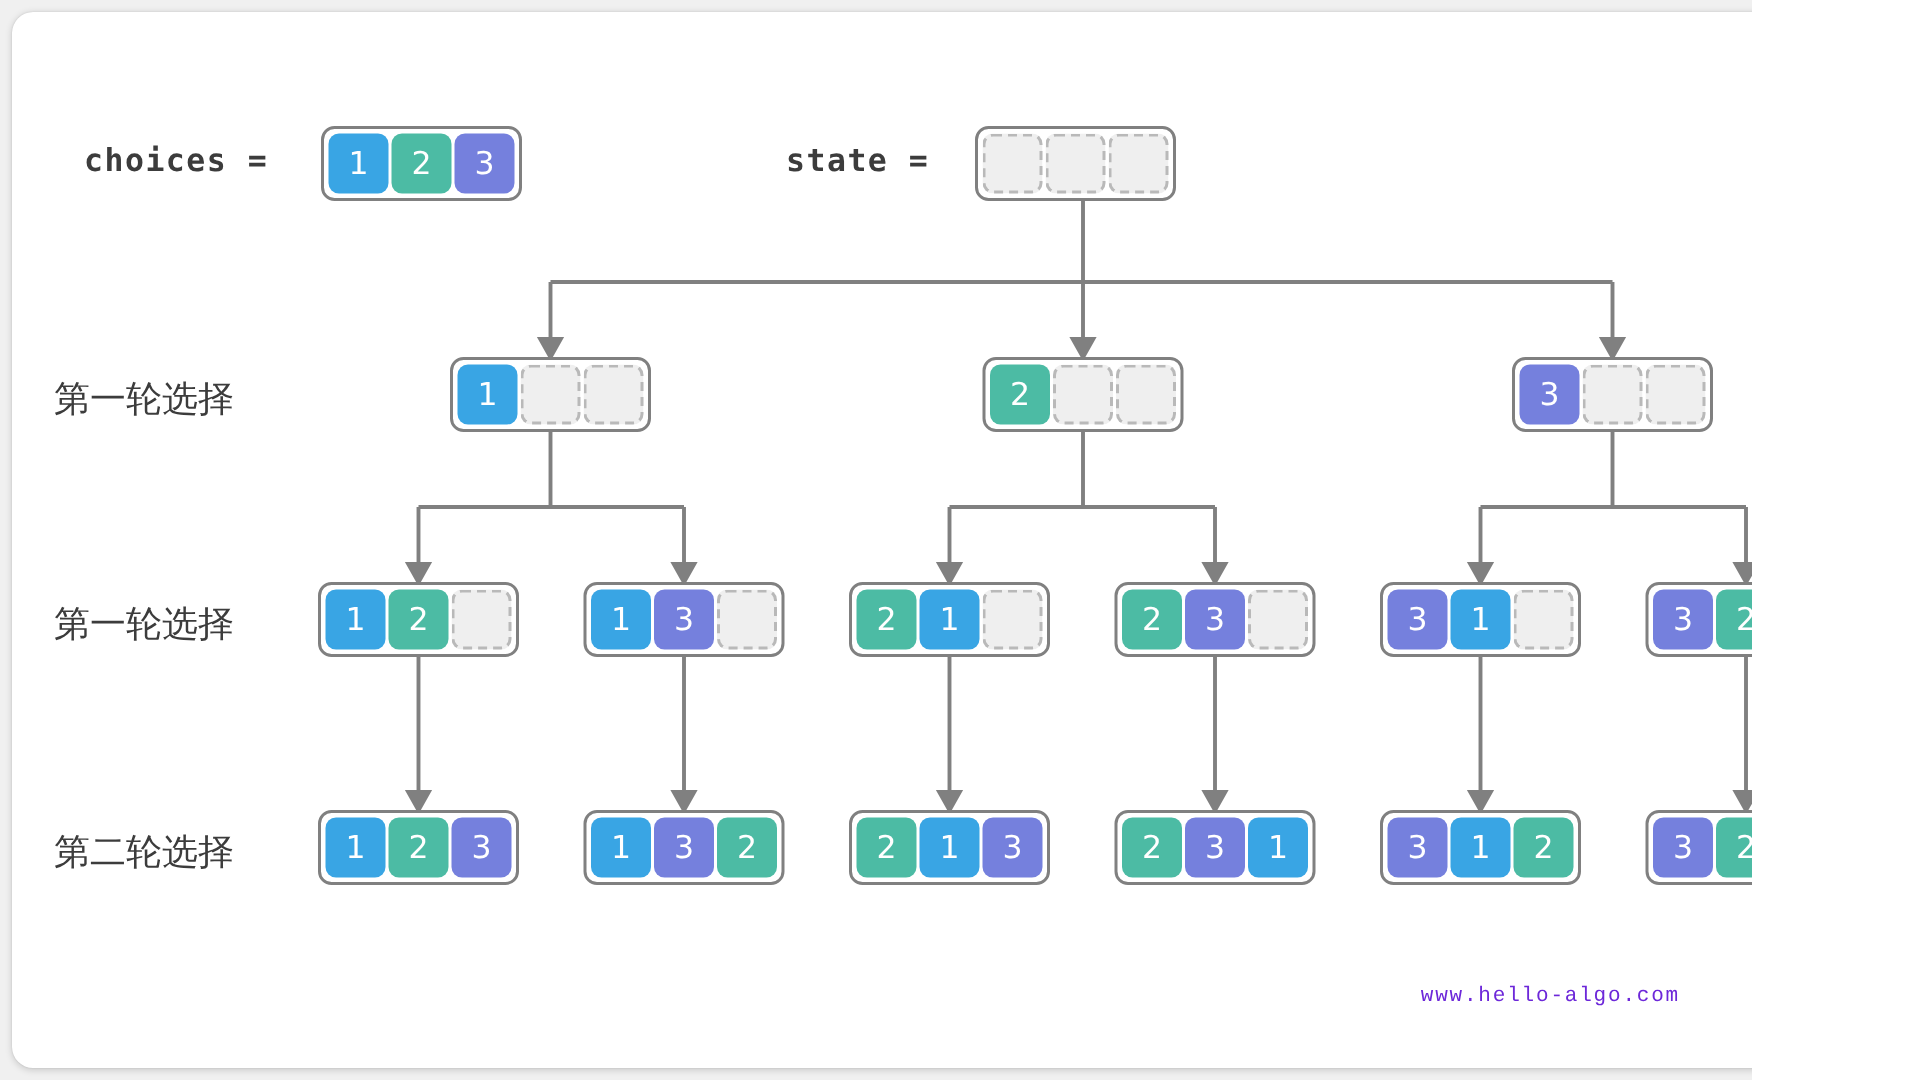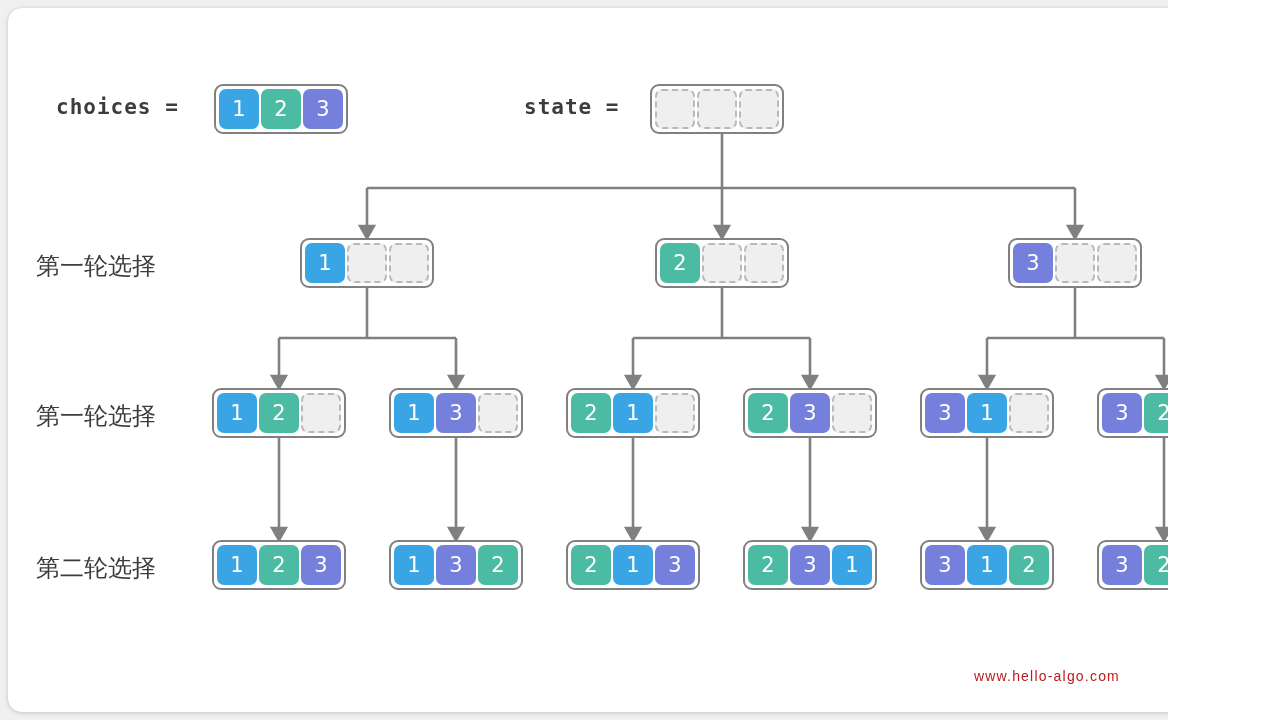--- a/index.html
+++ b/index.html
@@ -87,24 +87,24 @@
     color: transparent;
   }
   .cell.v1 { background: #39a5e4; }
   .cell.v2 { background: #4cbba4; }
   .cell.v3 { background: #7580dd; }
 
   
   #watermark {
     position: absolute;
     right: 48px;
-    bottom: 36px;
-    font-family: Liberation Sans, sans-serif;
+    bottom: 48px;
+    font-family: Liberation Mono, monospace;
     font-size: 14px;
-    color: #b91c1c;
+    color: #6d28d9;
     letter-spacing: 1.2px;
   }
 </style>
 </head>
 <body>
 
 <div id="stage">
   <div id="card"></div>
 
   <svg id="wires" viewBox="0 0 1280 720" xmlns="http://www.w3.org/2000/svg">

